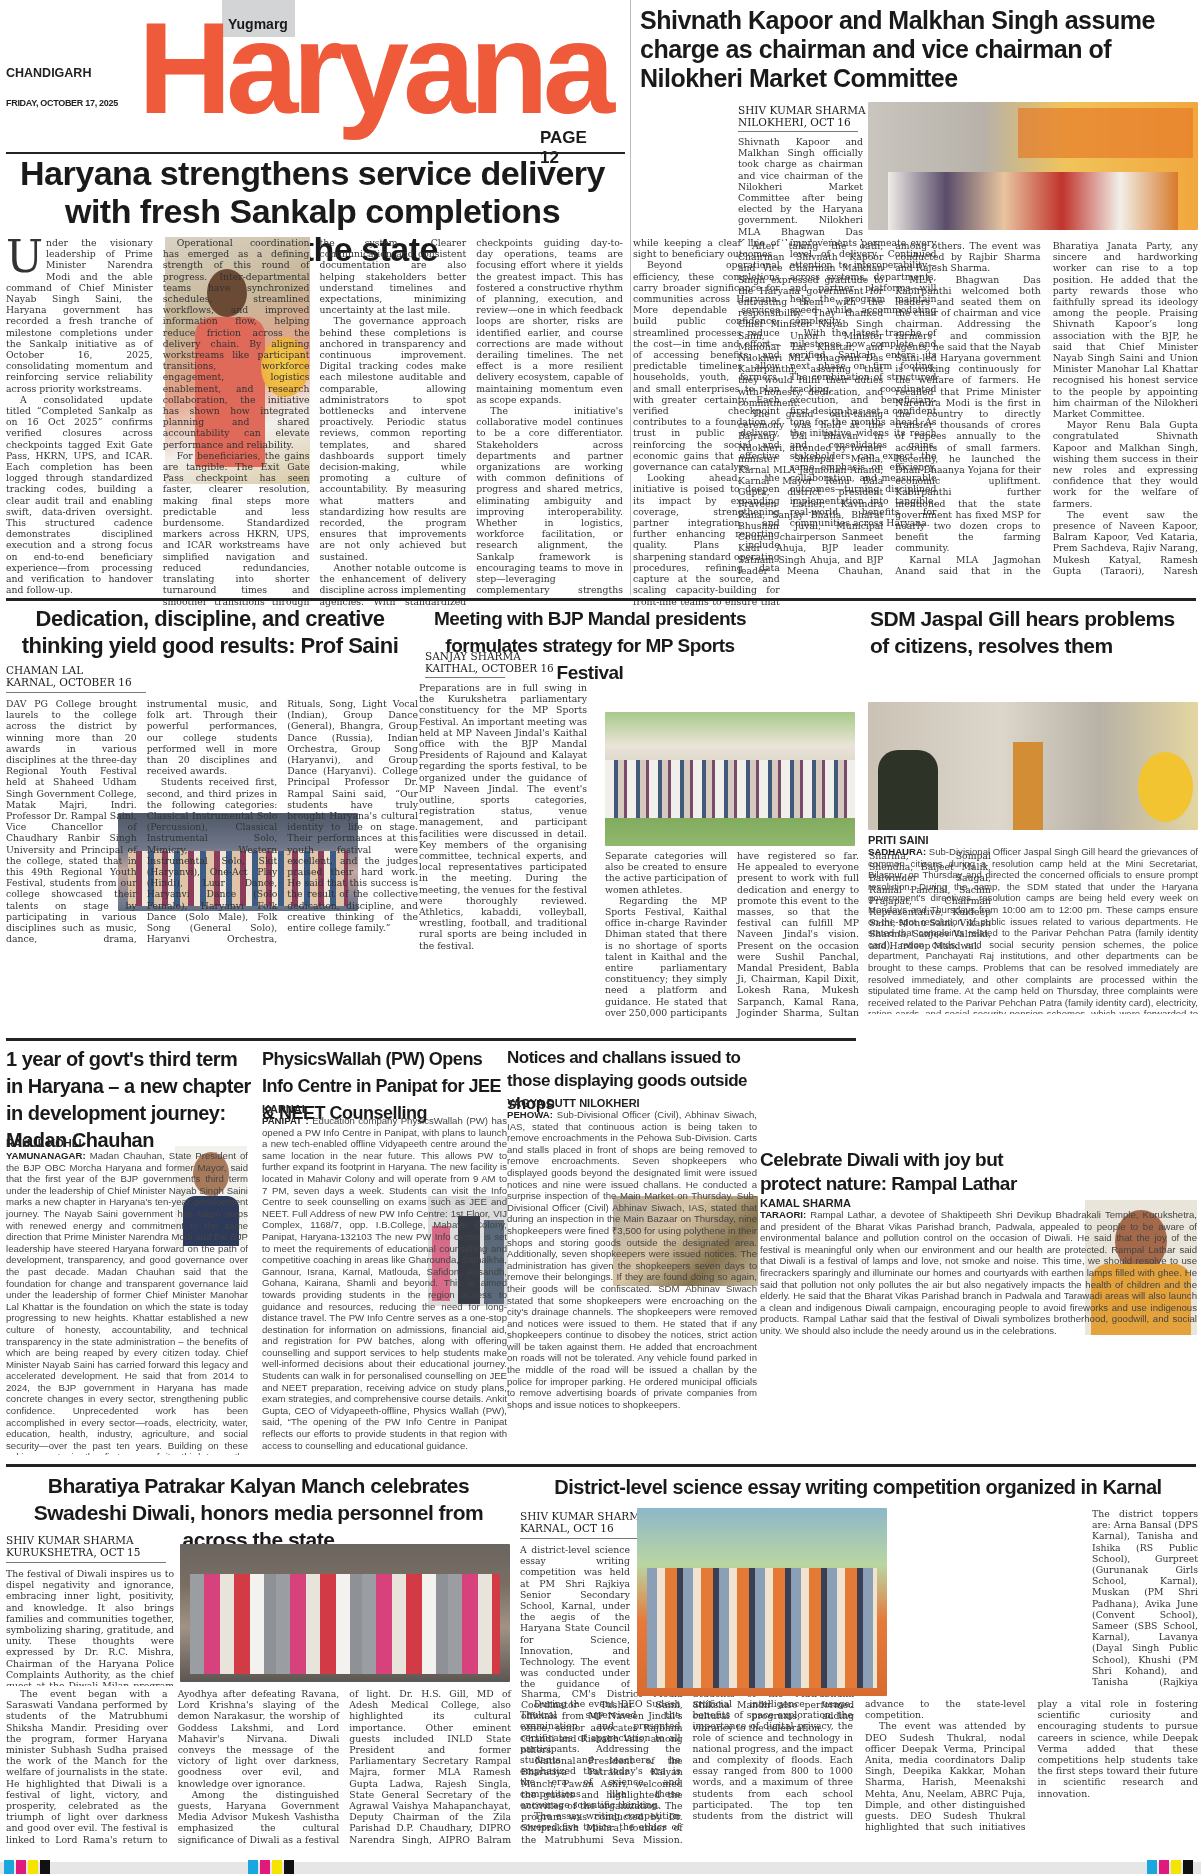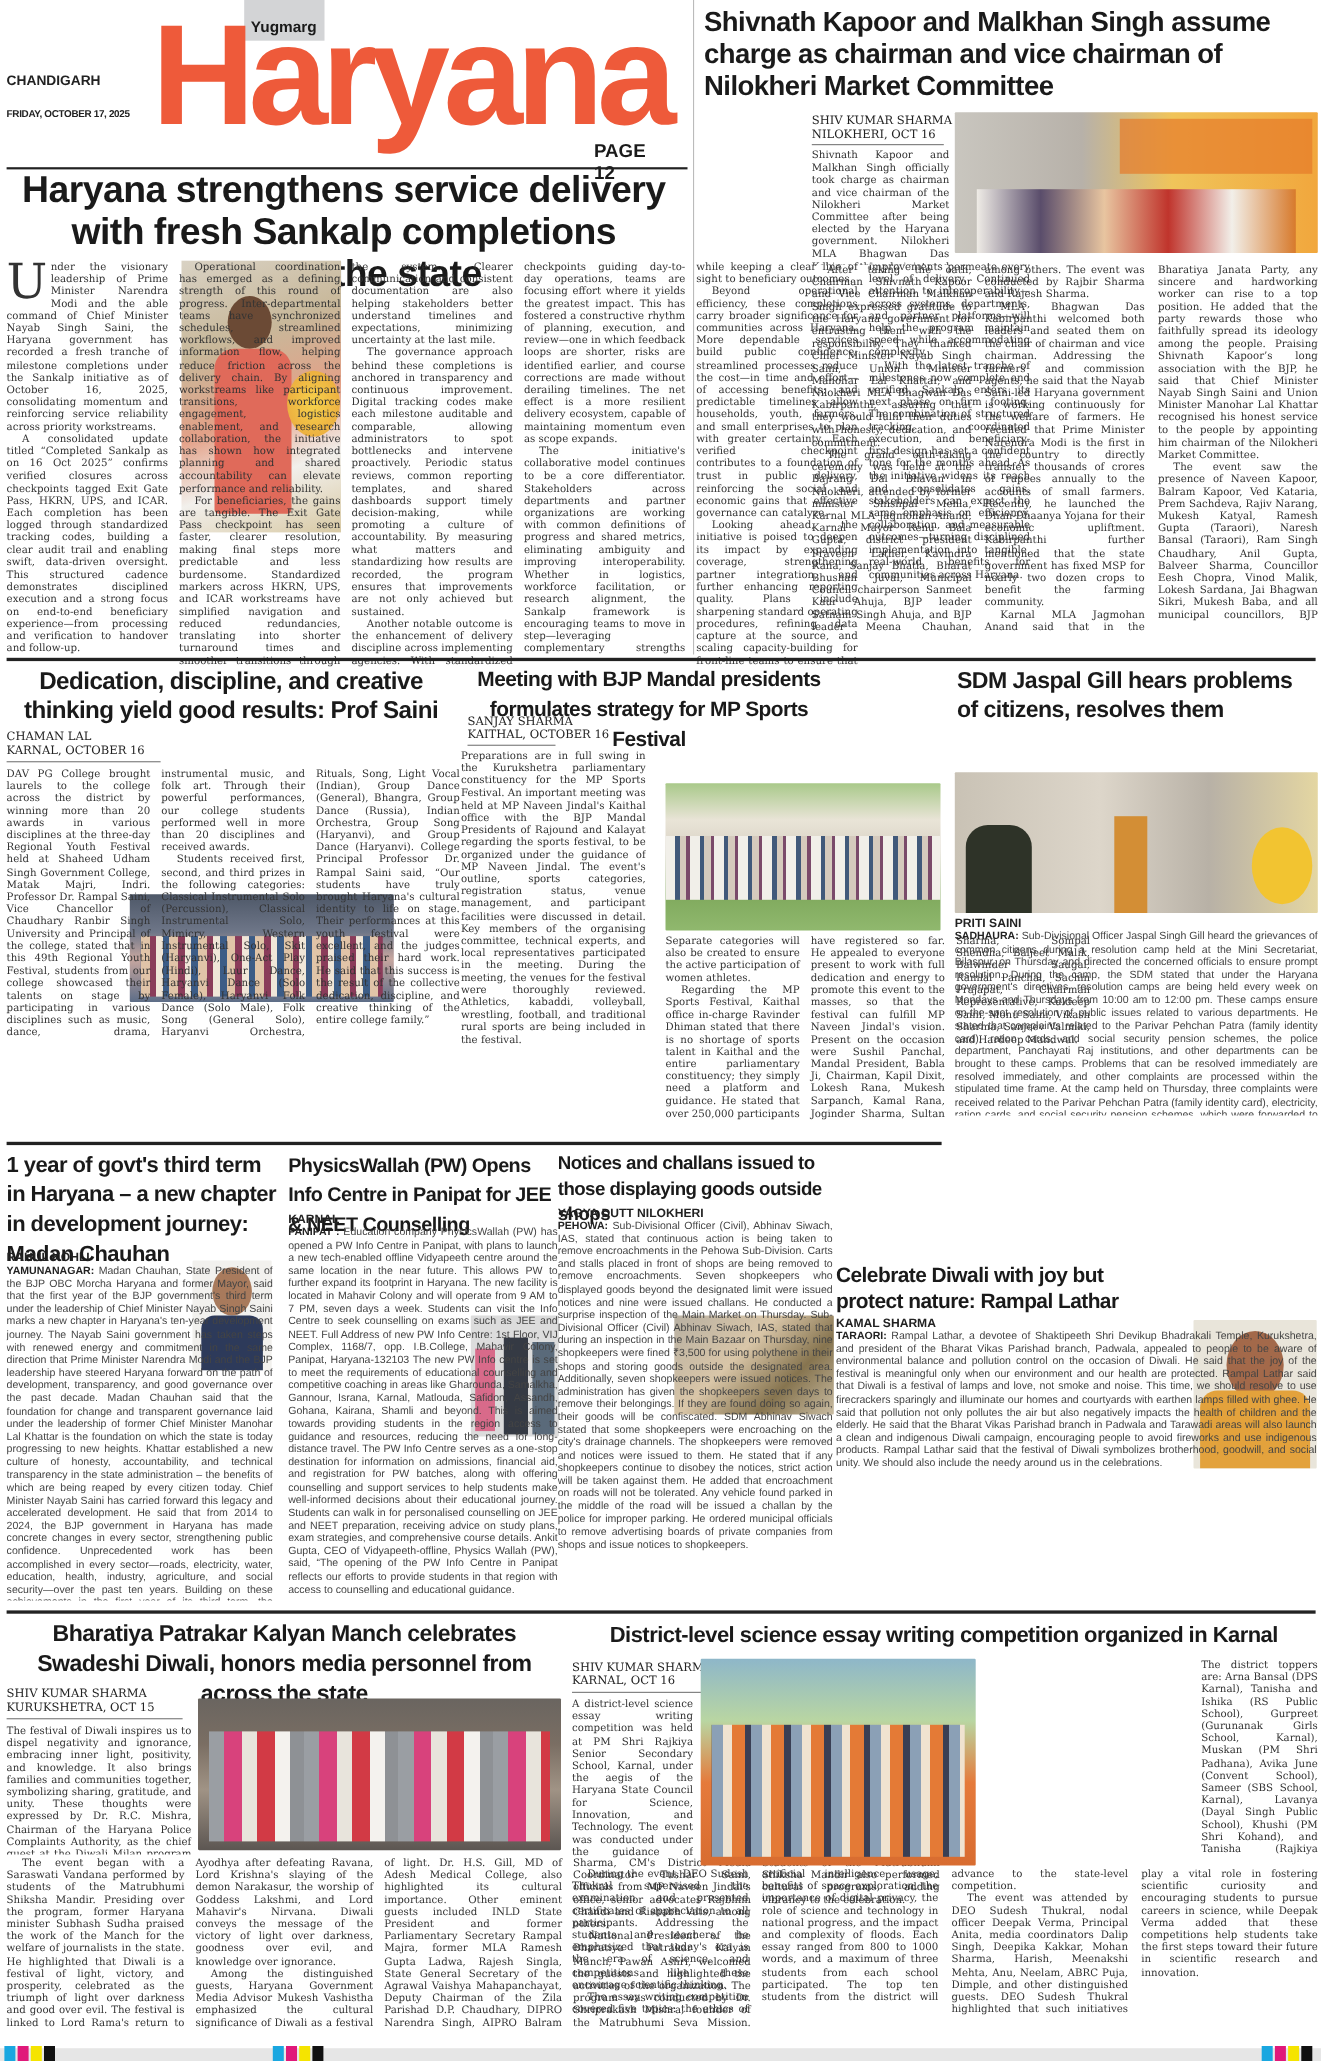--- a/index.html
+++ b/index.html
@@ -63,20 +63,21 @@
   <div class="abs" style="left:20px;top:70px;width:290px;height:58px;background:linear-gradient(90deg,#efece6,#5a4d6b,#e8c5a0,#c0342c,#f2efe9,#d77a2c)"></div>
 </div>
 <div class="abs body-serif" style="left:738px;top:136px;width:125px;height:105px;overflow:hidden">
   <p>Shivnath Kapoor and Malkhan Singh officially took charge as chairman and vice chairman of the Nilokheri Market Committee after being elected by the Haryana government. Nilokheri MLA Bhagwan Das Kabirpanthi administered the oath of office and secrecy to both leaders.</p>
 </div>
 <div class="abs body-serif cols4" style="left:738px;top:240px;width:460px;height:340px;column-count:3">
   <p class="indent">After taking the oath, Chairman Shivnath Kapoor and Vice Chairman Malkhan Singh expressed gratitude to the Haryana government for entrusting them with the responsibility. They thanked Chief Minister Nayab Singh Saini, Union Minister Manohar Lal Khattar, and Nilokheri MLA Bhagwan Das Kabirpanthi, assuring that they would fulfil their duties with honesty, dedication, and commitment.</p>
   <p class="indent">The grand oath-taking ceremony was held at the Bajrang Dal Bhavan in Nilokheri, attended by former minister Shishpal Mehla, Karnal MLA Jagmohan Anand, Karnal Mayor Renu Bala Gupta, district president Praveen Lather, Kavindra Rana, Sanjay Bhatla, Bharat Bhushan Juval, Municipal Council chairperson Sanmeet Kaur Ahuja, BJP leader Satnam Singh Ahuja, and BJP leader Meena Chauhan, among others. The event was conducted by Rajbir Sharma and Rajesh Sharma.</p>
   <p class="indent">MLA Bhagwan Das Kabirpanthi welcomed both leaders and seated them on the chair of chairman and vice chairman. Addressing the farmers and commission agents, he said that the Nayab Saini-led Haryana government is working continuously for the welfare of farmers. He recalled that Prime Minister Narendra Modi is the first in the country to directly transfer thousands of crores of rupees annually to the accounts of small farmers. Recently, he launched the Dhan-Dhaanya Yojana for their economic upliftment. Kabirpanthi further mentioned that the state government has fixed MSP for nearly two dozen crops to benefit the farming community.</p>
   <p class="indent">Karnal MLA Jagmohan Anand said that in the Bharatiya Janata Party, any sincere and hardworking worker can rise to a top position. He added that the party rewards those who faithfully spread its ideology among the people. Praising Shivnath Kapoor’s long association with the BJP, he said that Chief Minister Nayab Singh Saini and Union Minister Manohar Lal Khattar recognised his honest service to the people by appointing him chairman of the Nilokheri Market Committee.</p>
+  <p class="indent">Mayor Renu Bala Gupta congratulated Shivnath Kapoor and Malkhan Singh, wishing them success in their new roles and expressing confidence that they would work for the welfare of farmers.</p>
   <p class="indent">The event saw the presence of Naveen Kapoor, Balram Kapoor, Ved Kataria, Prem Sachdeva, Rajiv Narang, Mukesh Katyal, Ramesh Gupta (Taraori), Naresh Bansal (Taraori), Ram Singh Chaudhary, Anil Gupta, Balveer Sharma, Councillor Eesh Chopra, Vinod Malik, Lokesh Sardana, Jai Bhagwan Sikri, Mukesh Baba, and all municipal councillors, BJP mandal presidents, and party workers.</p>
 </div>
 <div class="abs" style="left:630px;top:0;width:1px;height:595px;background:#bbb"></div>
 
 <div class="abs rule" style="left:6px;top:598px;width:1190px"></div>
 
 <h2 class="abs hl" style="left:10px;top:605px;width:400px;font-size:22px;line-height:27px;text-align:center">Dedication, discipline, and creative thinking yield good results: Prof Saini</h2>
 <div class="abs byline" style="left:6px;top:664px">CHAMAN LAL</div>
 <div class="abs byline" style="left:6px;top:676px">KARNAL, OCTOBER 16</div>
 <div class="abs thinrule" style="left:6px;top:692px;width:140px"></div>

